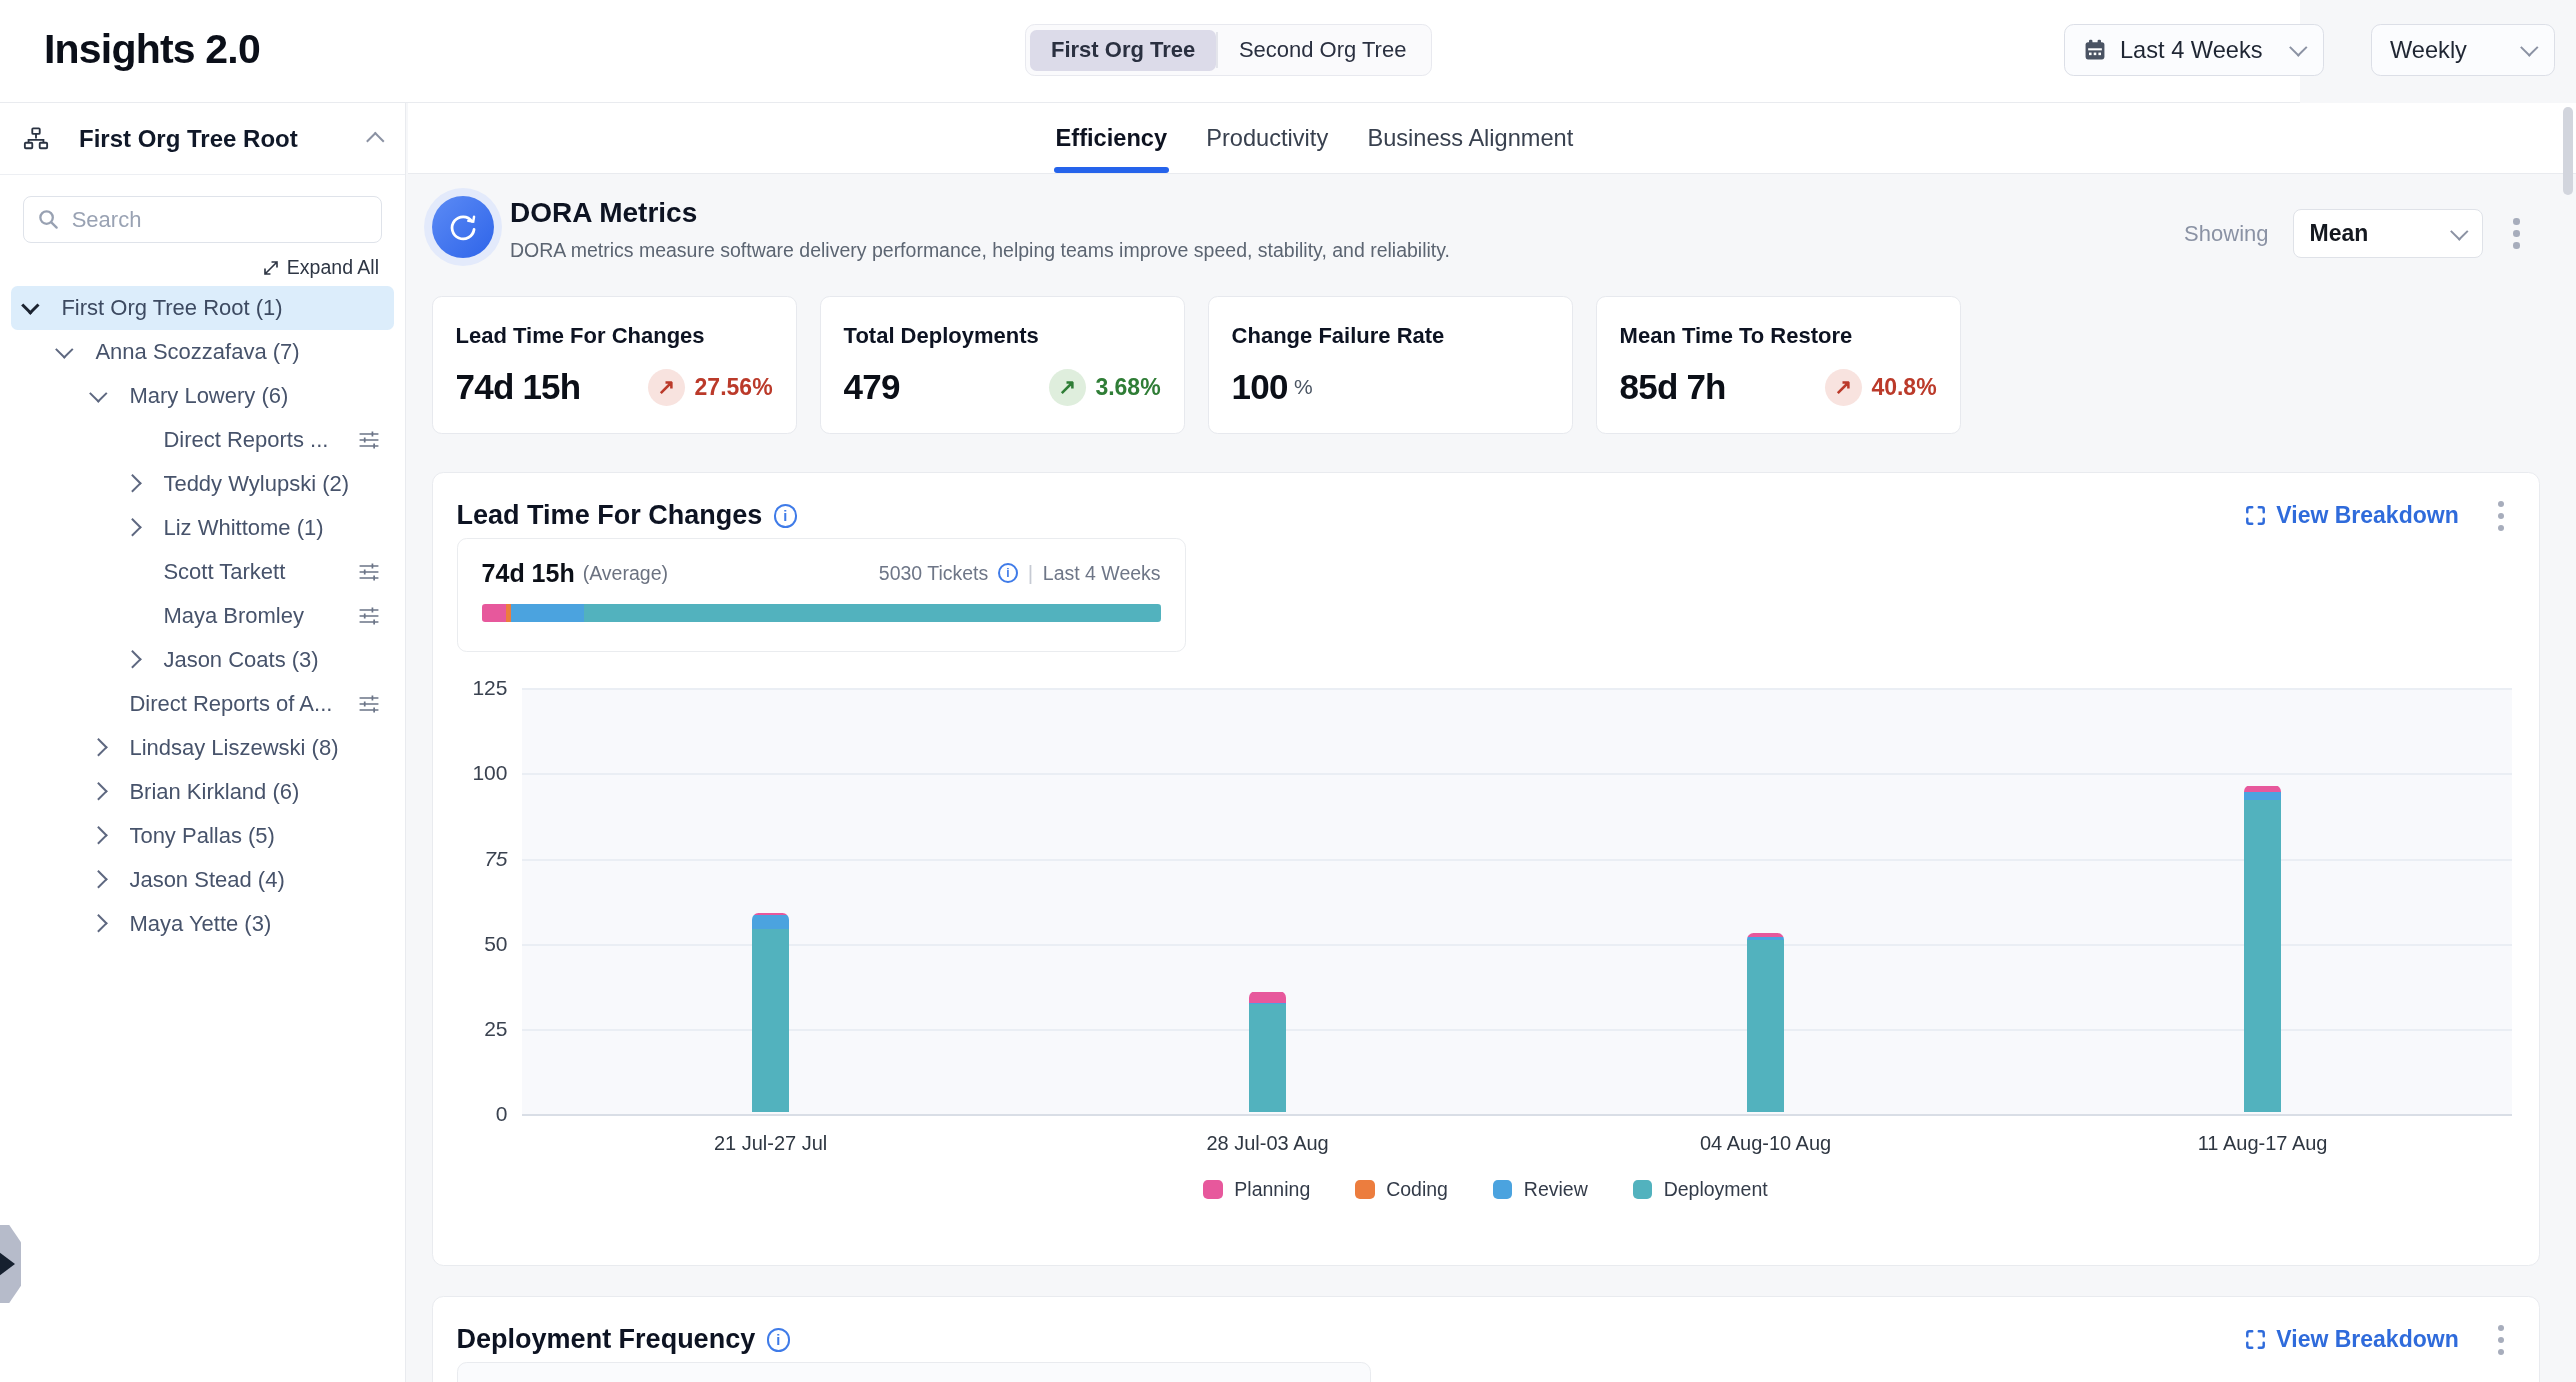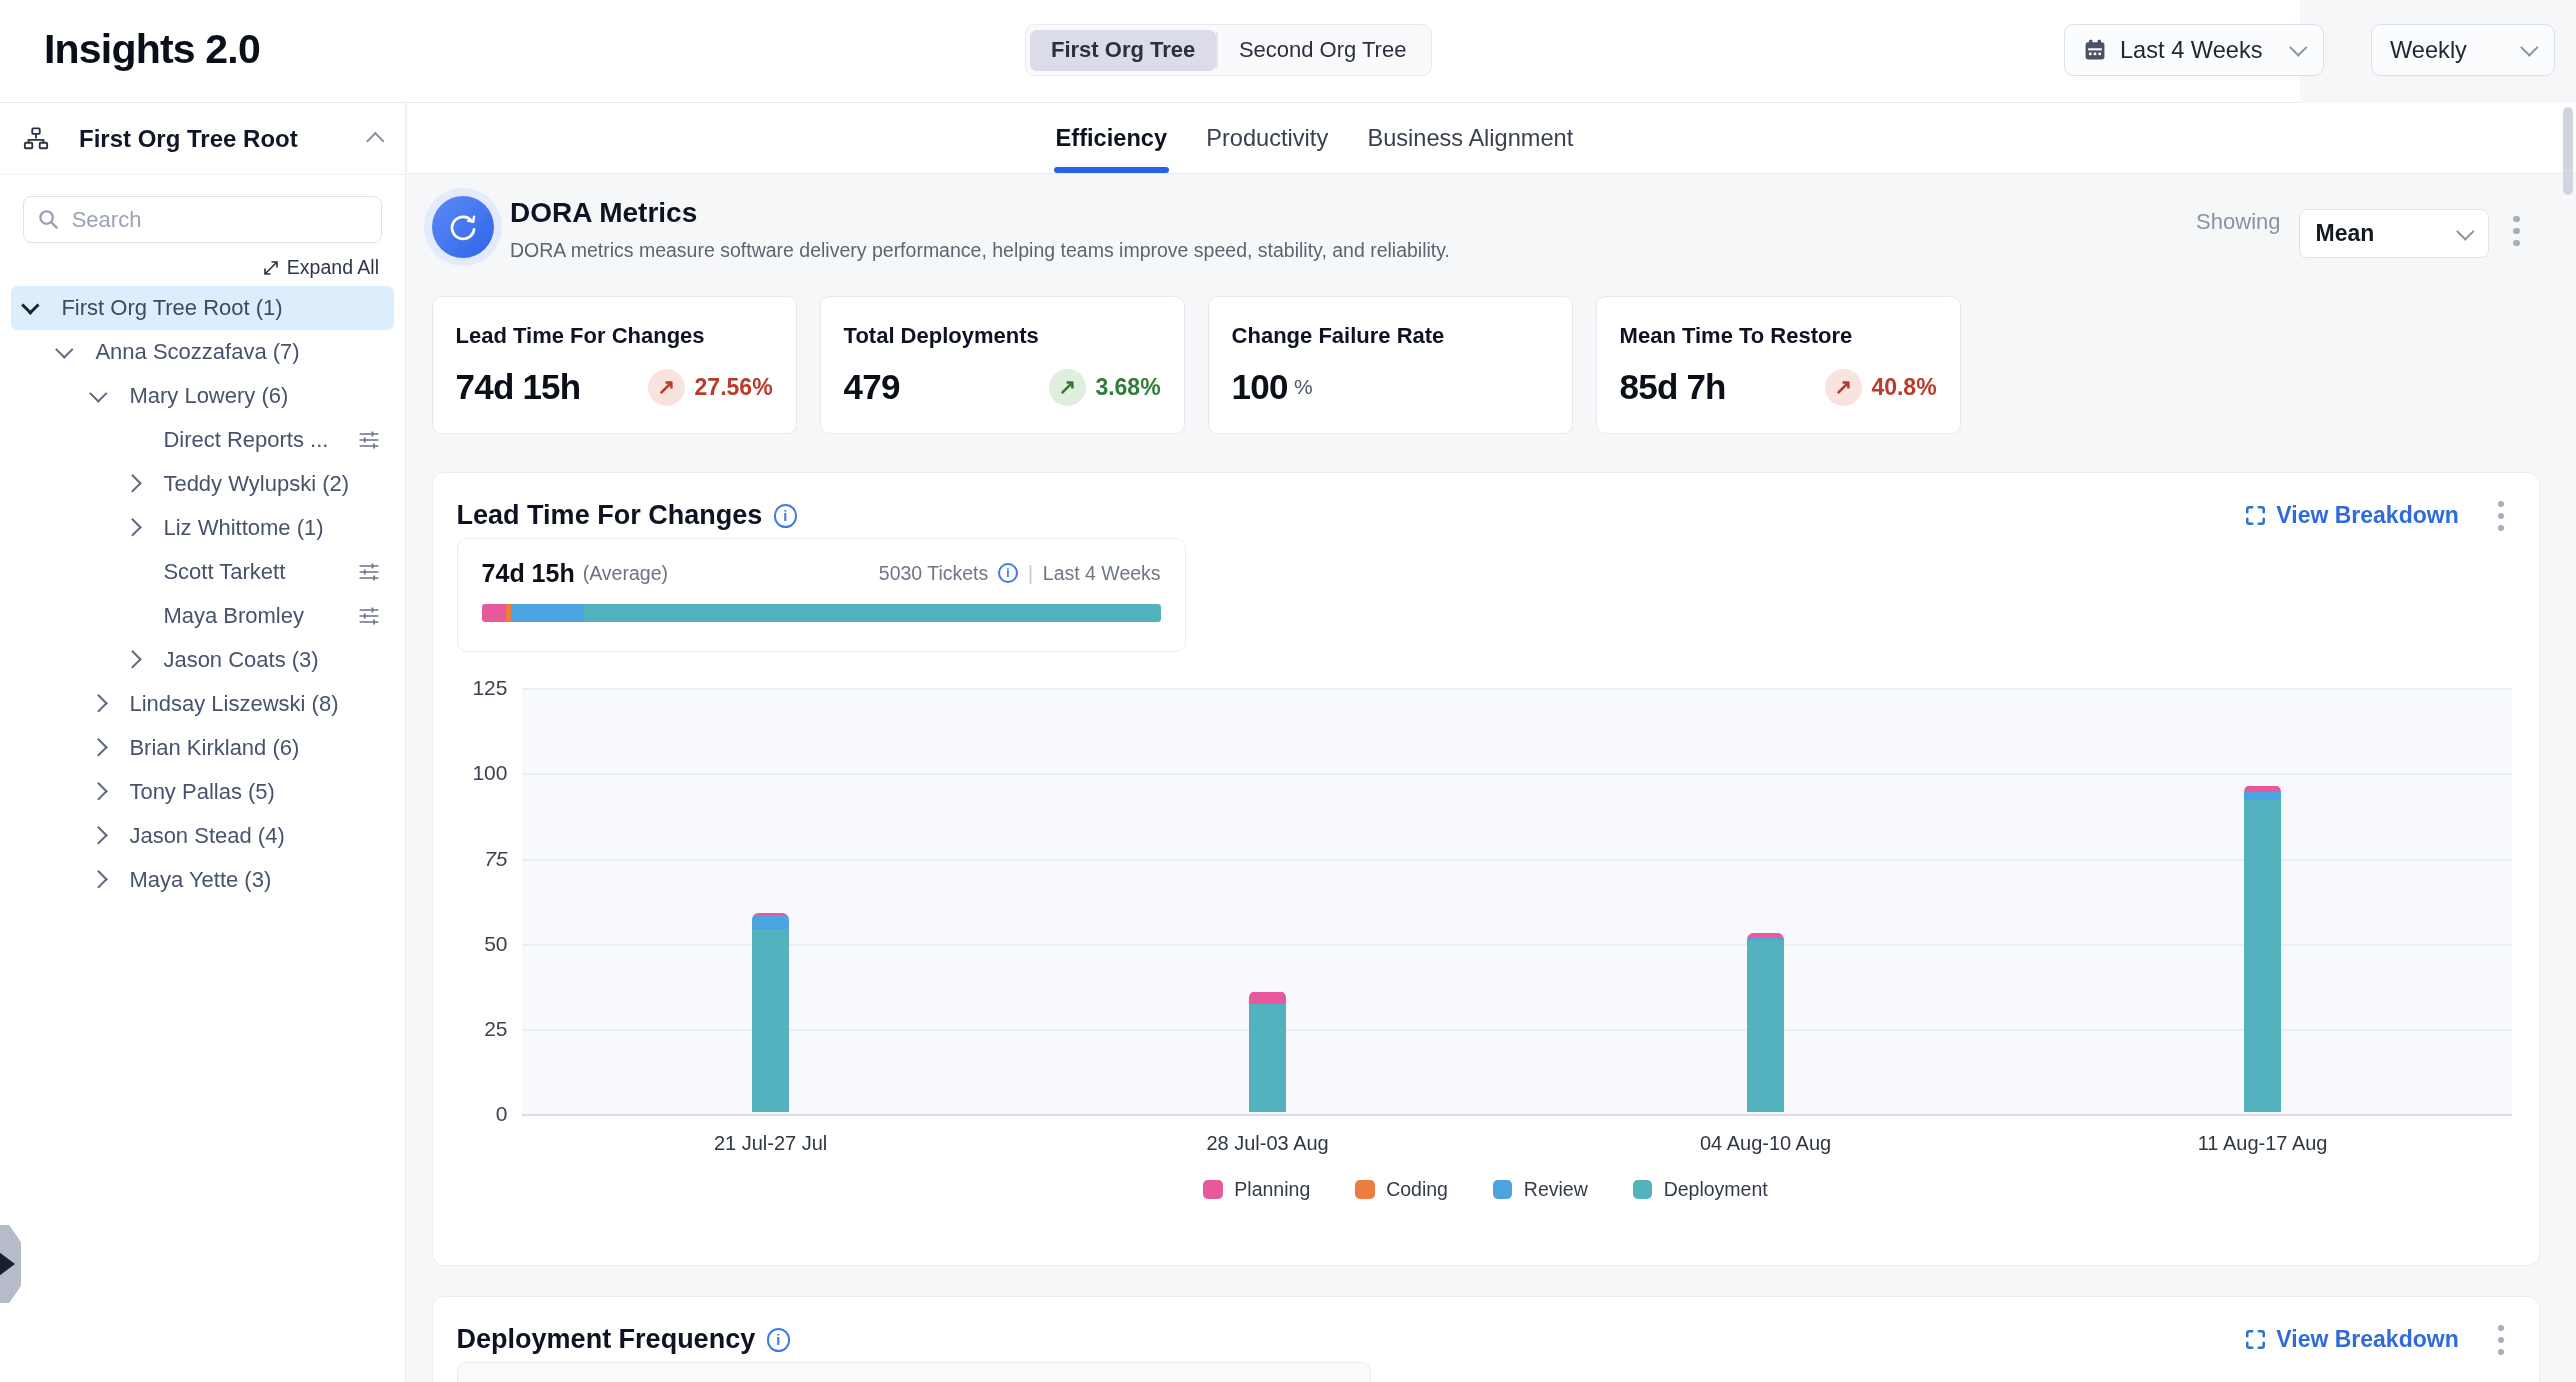--- a/index.html
+++ b/index.html
@@ -47,21 +47,21 @@
   .main{position:absolute;left:408px;top:103px;right:0;bottom:0;background:#F6F7F9;}
   .tabsbar{position:absolute;left:0;right:0;top:0;height:70px;background:#fff;border-bottom:1.6px solid #E9EBEF;}
   .tabs{position:absolute;left:646px;top:0;height:70px;display:flex;gap:36px;align-items:center;}
   .tab{position:relative;height:70px;display:flex;align-items:center;font-size:23.6px;color:#39414F;padding:0 1.6px;cursor:pointer;white-space:nowrap;}
   .tab.active{color:#0D1220;font-weight:700;}
   .tab.active::after{content:"";position:absolute;left:0;right:0;bottom:0;height:5.7px;border-radius:3.2px;background:#2563EB;}
   
   .dora-icon{position:absolute;left:24px;top:93px;width:62px;height:62px;border-radius:50%;box-shadow:0 0 0 8px #E3EAFB;background:linear-gradient(135deg,#5C8BF5,#2E64E9);display:flex;align-items:center;justify-content:center;}
   .dora-title{position:absolute;left:102px;top:94px;font-size:28px;font-weight:800;color:#0D1322;}
   .dora-sub{position:absolute;left:102px;top:136px;font-size:19.5px;color:#5C6572;}
-  .showing-row{position:absolute;right:50px;top:106px;height:49px;display:flex;gap:18px;}
+  .showing-row{position:absolute;right:50px;top:106px;height:49px;display:flex;align-items:center;gap:24px;}
   .showing-label{font-size:22px;color:#8A92A4;}
   .mean-select{width:190px;height:49px;box-sizing:border-box;border:1.6px solid #DFE2E8;border-radius:8px;background:#fff;display:flex;align-items:center;padding:0 16px;font-size:23px;font-weight:700;color:#14181F;cursor:pointer;}
   .mean-select .grow{flex:1;}
   .kebab{display:flex;flex-direction:column;gap:5.7px;padding:6.5px;cursor:pointer;}
   .kebab span{width:6.5px;height:6.5px;border-radius:50%;background:#A7ADBC;}
   
   .cards{position:absolute;left:23.6px;top:193px;display:flex;gap:23px;}
   .mcard{width:365px;height:138px;box-sizing:border-box;background:#fff;border:1.6px solid #E7E9EE;border-radius:9.7px;padding:26px 23px 0;}
   .mcard .mtitle{font-size:22px;font-weight:700;color:#0D1322;white-space:nowrap;}
   .mcard .mrow{margin-top:18px;display:flex;align-items:center;justify-content:space-between;}
@@ -236,20 +236,30 @@
           </svg>
         </span>
     </div>
     <div class="trow lvl3">
       <span class="slot">
           <span class="tcv right"></span>
         </span>
         <span class="lbl">Jason Coats (3)</span>
     </div>
     <div class="trow lvl2">
+      <span class="slot"></span>
+        <span class="lbl">Direct Reports of A...</span>
+      <span class="ficon">
+          <svg width="24" height="24" viewBox="0 0 28 28" fill="none" stroke="#6B7487" stroke-width="2">
+            <path d="M3 7 h22 M3 14 h22 M3 21 h22"></path>
+            <path d="M18 4 v6 M9 11 v6 M20 18 v6"></path>
+          </svg>
+        </span>
+    </div>
+    <div class="trow lvl2">
       <span class="slot">
           <span class="tcv right"></span>
         </span>
         <span class="lbl">Lindsay Liszewski (8)</span>
     </div>
     <div class="trow lvl2">
       <span class="slot">
           <span class="tcv right"></span>
         </span>
         <span class="lbl">Brian Kirkland (6)</span>

